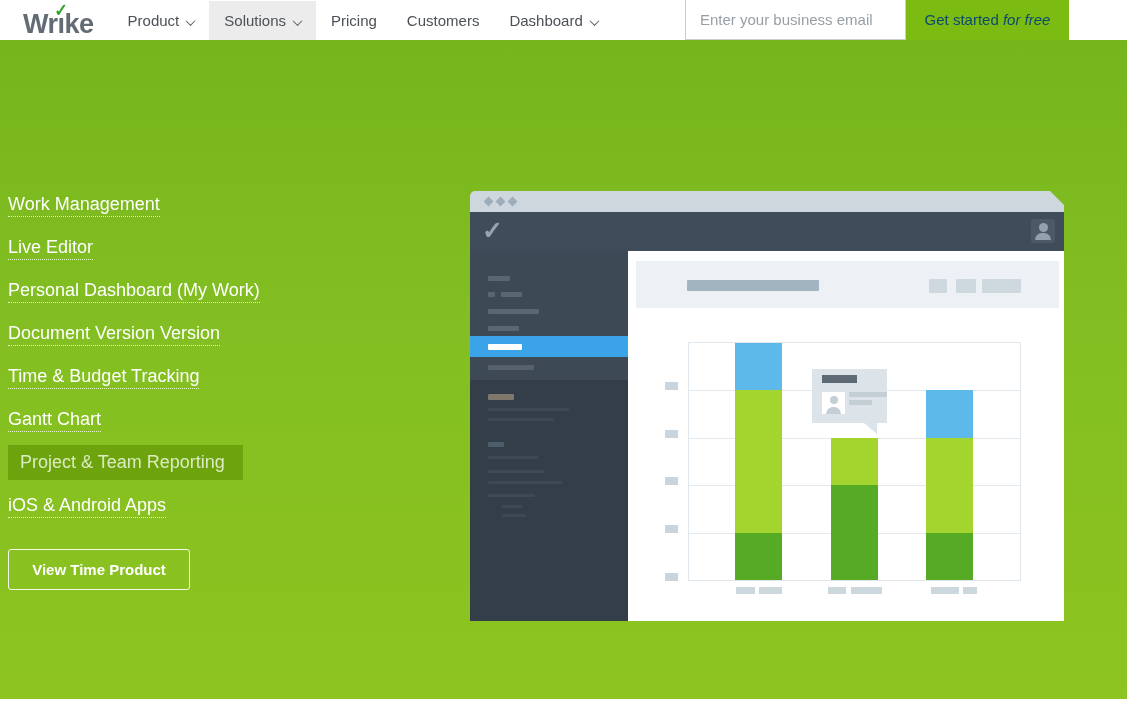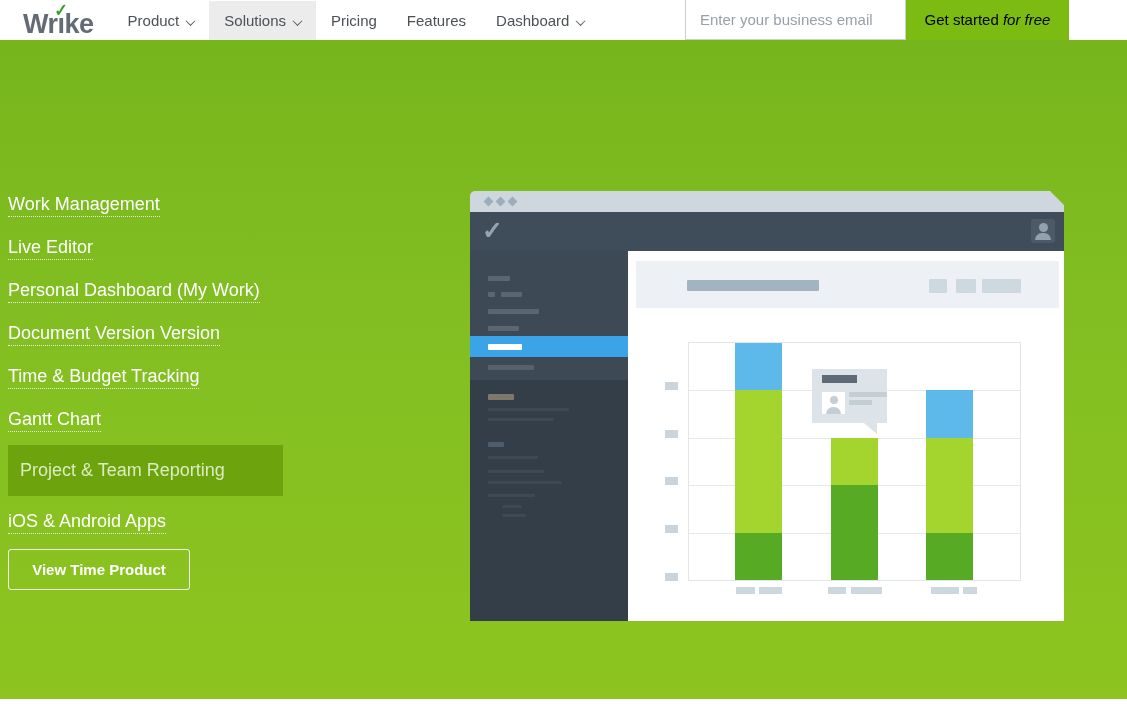--- a/index.html
+++ b/index.html
@@ -11,30 +11,30 @@
   .logo { font-size:27px; font-weight:700; color:#636b74; letter-spacing:-0.5px; cursor:pointer; }
   .logo .iwrap { position:relative; }
   .logo .check { position:absolute; top:-9px; left:-4px; color:#35a32b; font-size:17px; font-weight:700; transform:rotate(-4deg); }
   .nav { display:flex; align-items:center; margin-left:19px; }
   .nav-item { font-size:15px; color:#4b5157; padding:11px 15px; cursor:pointer; white-space:nowrap; }
   .nav-item.active { background:#ececec; }
   .chev { display:inline-block; width:7px; height:7px; border-right:1.6px solid #5a6167; border-bottom:1.6px solid #5a6167; transform:rotate(45deg) translate(-1px,-1px); margin-left:8px; vertical-align:middle; }
   .signup { margin-left:auto; margin-right:58px; display:flex; }
   .email-input { width:221px; height:41px; border:1px solid #c9ced3; padding:0 14px; font-size:15px; color:#4d7c0f; font-family:"Liberation Sans", sans-serif; outline:none; }
   .email-input::placeholder { color:#98a0a7; }
-  .cta-btn { width:163px; height:41px; background:#7bbb12; border:none; color:#000000; font-size:15px; font-family:"Liberation Sans", sans-serif; cursor:pointer; }
+  .cta-btn { width:163px; height:41px; background:#7bbb12; border:none; color:#0c4a6e; font-size:15px; font-family:"Liberation Sans", sans-serif; cursor:pointer; }
   .cta-btn em { font-style:italic; }
 
   
   .hero { position:relative; height:659px; background:linear-gradient(180deg,#76b51c 0%, #83bf22 45%, #8dc41f 100%); }
   .hero h1 { position:absolute; left:8px; top:48px; color:#ffffff; font-size:41px; font-weight:300; letter-spacing:0.5px; }
   .features { position:absolute; left:8px; top:153px; list-style:none; }
   .features li { margin-bottom:20px; line-height:22px; }
   .features a { color:#ffffff; font-size:18px; text-decoration:none; border-bottom:1px dotted rgba(255,255,255,0.8); padding-bottom:2px; cursor:pointer; }
-  .features li.active { background:#6da30d; padding:14px 12px; margin:-6px 0 14px -0px; width:275px; }
+  .features li.active { background:#6da30d; padding:6px 12px; margin:-6px 0 14px -0px; width:235px; }
   .features li.active a { border-bottom:none; color:#dcecc1; }
   .view-btn { position:absolute; left:8px; top:509px; width:182px; height:41px; background:transparent; border:1px solid rgba(255,255,255,0.9); border-radius:3px; color:#fff; font-size:15px; font-weight:700; font-family:"Liberation Sans", sans-serif; cursor:pointer; }
 
   
   .ill { position:absolute; left:470px; top:151px; width:594px; height:430px;
          clip-path:polygon(0 0, calc(100% - 14px) 0, 100% 14px, 100% 100%, 0 100%);
          border-radius:5px 0 0 0; box-shadow:0 2px 4px rgba(50,90,10,0.3); }
   .ill-chrome { height:21px; background:#cdd7dd; position:relative; border-radius:5px 0 0 0; }
   .dot { position:absolute; top:7px; width:7px; height:7px; background:#9dadbc; transform:rotate(45deg); }
   .ill-appbar { height:39px; background:#3f4c59; position:relative; }
@@ -66,21 +66,21 @@
 </head>
 <body>
 
 <header class="topbar">
   <div class="logo"><span>Wr</span><span class="iwrap"><span>ı</span><span class="check">✓</span></span><span>ke</span></div>
 
   <nav class="nav">
     <div class="nav-item"><span>Product</span><span class="chev"></span></div>
     <div class="nav-item active"><span>Solutions</span><span class="chev"></span></div>
     <div class="nav-item"><span>Pricing</span></div>
-    <div class="nav-item"><span>Features</span></div>
+    <div class="nav-item"><span>Customers</span></div>
     <div class="nav-item"><span>Dashboard</span><span class="chev"></span></div>
   </nav>
 
   <div class="signup">
     <input class="email-input" type="text" placeholder="Enter your business email" style="">
     <button class="cta-btn"><span>Get started </span><em>for free</em></button>
   </div>
 </header>
 
 <section class="hero">

